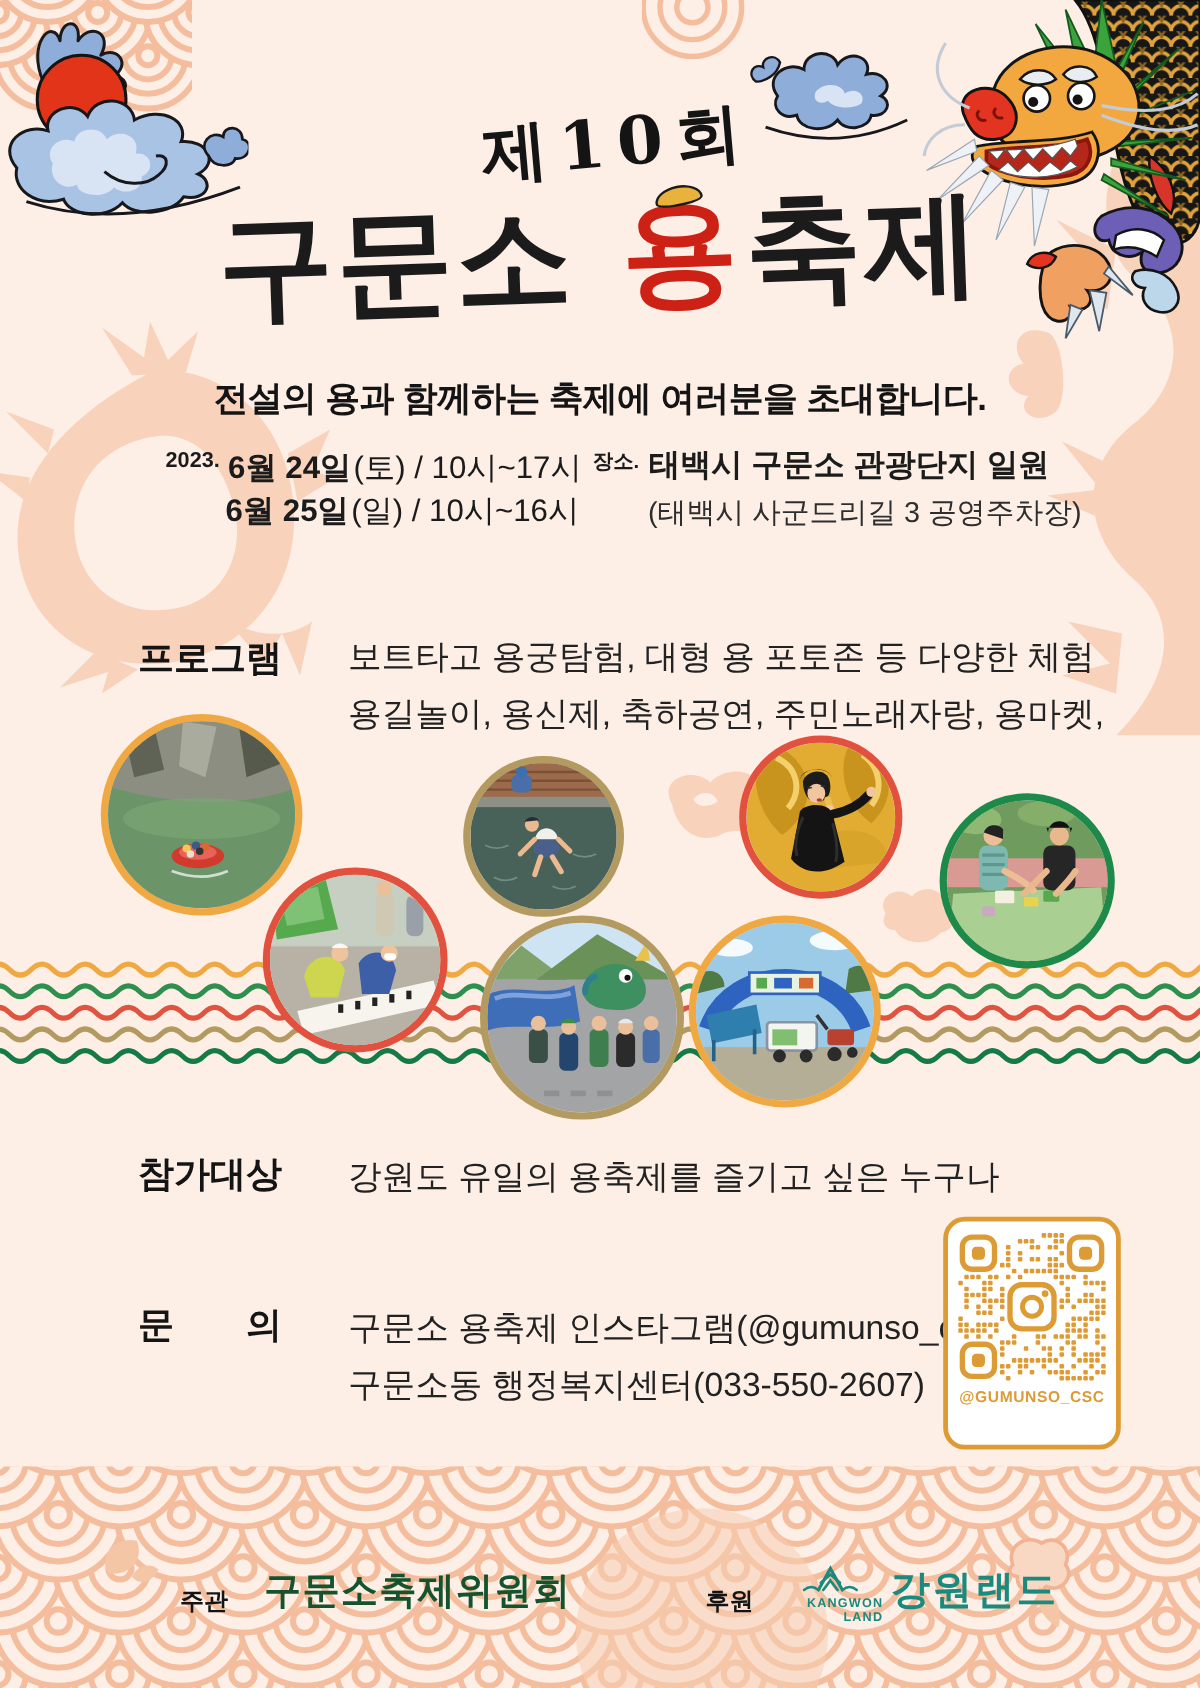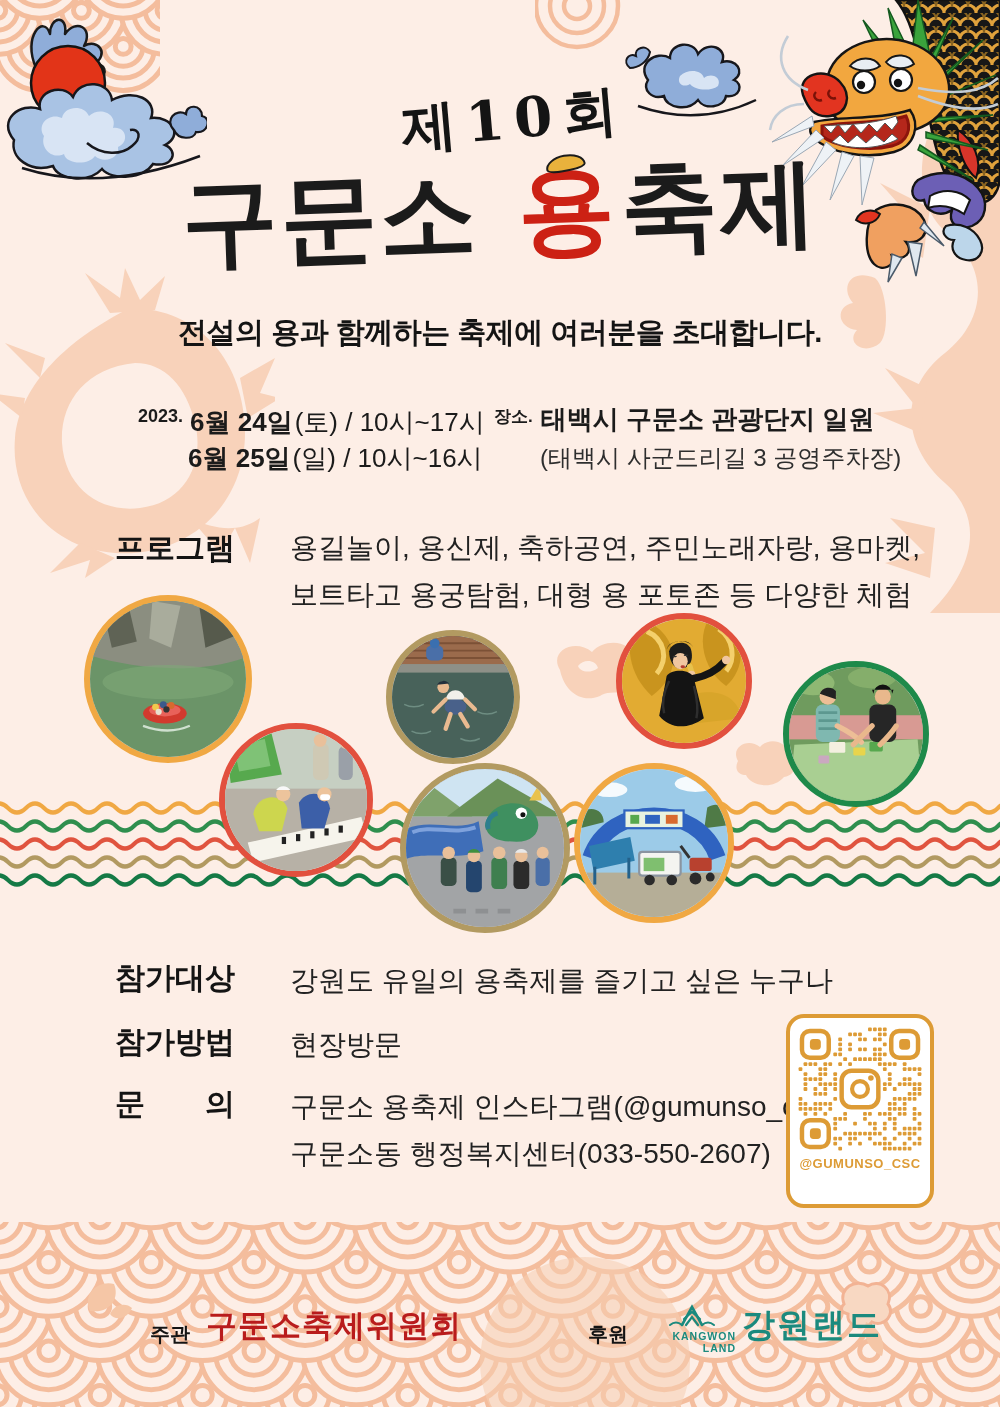--- a/index.html
+++ b/index.html
@@ -32,21 +32,21 @@
   .title-main{font-family:"DejaVu Serif","Liberation Serif",serif;font-size:97px;font-weight:900;
     color:#1b1b1b;letter-spacing:2px;line-height:1.25;}
   .title-accent{position:relative;color:#cc2114;padding:0 4px;}
   .title-accent::after{content:"";position:absolute;left:50%;top:2px;transform:translateX(-50%) rotate(-9deg);
     width:36px;height:13px;background:#e9b23c;border:2.5px solid #1b1b1b;
     border-radius:50% 50% 40% 40% / 70% 70% 30% 30%;}
   .subtitle{left:0;top:313px;width:1000px;text-align:center;font-size:29px;font-weight:700;
     color:#141414;letter-spacing:-0.5px;z-index:4}
 
   
-  .schedule{left:138px;top:398px;width:760px;display:flex;align-items:center;z-index:4}
+  .schedule{left:138px;top:365px;width:760px;display:flex;align-items:flex-end;z-index:4}
   .sched-left{width:330px;}
   .date-line{font-size:26px;color:#1b1b1b;line-height:36px;white-space:nowrap}
   .date-line .year{font-size:18px;font-weight:800;vertical-align:9px;margin-right:7px;}
   .date-line.second{margin-left:50px;}
   .d-bold{font-weight:800;}
   .d-rest{font-weight:400;margin-left:2px;}
   .sched-divider{width:2px;height:70px;background:#2a2a2a;margin:2px 18px 0 0;}
   .sched-right{padding-left:8px;}
   .place-line{white-space:nowrap;line-height:34px;}
   .place-label{font-size:17px;font-weight:800;color:#1b1b1b;vertical-align:6px;margin-right:8px;}
@@ -80,21 +80,21 @@
   
   .qr-card{left:786px;top:1014px;width:148px;height:194px;background:#fff;border:4px solid #dd9b35;
     border-radius:18px;box-sizing:border-box;z-index:4;display:flex;flex-direction:column;
     align-items:center;justify-content:flex-start;padding-top:9px;}
   .qr-handle{margin-top:5px;font-size:13px;font-weight:700;color:#dd9b35;letter-spacing:0.5px;}
 
   
   .footer{left:0;top:1295px;width:944px;height:70px;z-index:4}
   .org-label,.spon-label{position:absolute;font-size:20px;font-weight:800;color:#141414;}
   .org-label{left:150px;top:26px}
-  .organizer{position:absolute;left:206px;top:10px;font-size:31px;font-weight:800;color:#b91c1c;letter-spacing:1px;}
+  .organizer{position:absolute;left:220px;top:10px;font-size:31px;font-weight:800;color:#14532d;letter-spacing:1px;}
   .spon-label{left:588px;top:26px}
   .kw-logo{position:absolute;left:648px;top:8px;width:88px;text-align:right;}
   .kw-logo-text{font-size:10.5px;font-weight:700;letter-spacing:1px;margin-top:1px;}
   .sponsor-name{position:absolute;left:742px;top:8px;font-size:33px;font-weight:800;letter-spacing:2px;}
 </style>
 </head>
 <body>
 
 <div class="poster">
 
@@ -585,22 +585,22 @@
       <div class="place-line">
         <span class="place-label">장소.</span><span class="place">태백시 구문소 관광단지 일원</span>
       </div>
       <div class="place-detail">(태백시 사군드리길 3 공영주차장)</div>
     </div>
   </div>
 
   <div class="abs program">
     <div class="sec-label">프로그램</div>
     <div class="sec-text">
+      <div>보트타고 용궁탐험, 대형 용 포토존 등 다양한 체험</div>
       <div>용길놀이, 용신제, 축하공연, 주민노래자랑, 용마켓,</div>
-      <div>보트타고 용궁탐험, 대형 용 포토존 등 다양한 체험</div>
     </div>
   </div>
 
   <svg id="waves" class="abs decor" viewBox="0 0 1000 100">
       <path d="M-10 12 q 9 -9 18 0 q 9 9 18 0 q 9 -9 18 0 q 9 9 18 0 q 9 -9 18 0 q 9 9 18 0 q 9 -9 18 0 q 9 9 18 0 q 9 -9 18 0 q 9 9 18 0 q 9 -9 18 0 q 9 9 18 0 q 9 -9 18 0 q 9 9 18 0 q 9 -9 18 0 q 9 9 18 0 q 9 -9 18 0 q 9 9 18 0 q 9 -9 18 0 q 9 9 18 0 q 9 -9 18 0 q 9 9 18 0 q 9 -9 18 0 q 9 9 18 0 q 9 -9 18 0 q 9 9 18 0 q 9 -9 18 0 q 9 9 18 0 q 9 -9 18 0 q 9 9 18 0 q 9 -9 18 0 q 9 9 18 0 q 9 -9 18 0 q 9 9 18 0 q 9 -9 18 0 q 9 9 18 0 q 9 -9 18 0 q 9 9 18 0 q 9 -9 18 0 q 9 9 18 0 q 9 -9 18 0 q 9 9 18 0 q 9 -9 18 0 q 9 9 18 0 q 9 -9 18 0 q 9 9 18 0 q 9 -9 18 0 q 9 9 18 0 q 9 -9 18 0 q 9 9 18 0 q 9 -9 18 0 q 9 9 18 0 q 9 -9 18 0 q 9 9 18 0 q 9 -9 18 0 q 9 9 18 0 q 9 -9 18 0 q 9 9 18 0" fill="none" stroke="#f0a843" stroke-width="4.2" stroke-linecap="round"></path>
       <path d="M-10 30 q 9 -9 18 0 q 9 9 18 0 q 9 -9 18 0 q 9 9 18 0 q 9 -9 18 0 q 9 9 18 0 q 9 -9 18 0 q 9 9 18 0 q 9 -9 18 0 q 9 9 18 0 q 9 -9 18 0 q 9 9 18 0 q 9 -9 18 0 q 9 9 18 0 q 9 -9 18 0 q 9 9 18 0 q 9 -9 18 0 q 9 9 18 0 q 9 -9 18 0 q 9 9 18 0 q 9 -9 18 0 q 9 9 18 0 q 9 -9 18 0 q 9 9 18 0 q 9 -9 18 0 q 9 9 18 0 q 9 -9 18 0 q 9 9 18 0 q 9 -9 18 0 q 9 9 18 0 q 9 -9 18 0 q 9 9 18 0 q 9 -9 18 0 q 9 9 18 0 q 9 -9 18 0 q 9 9 18 0 q 9 -9 18 0 q 9 9 18 0 q 9 -9 18 0 q 9 9 18 0 q 9 -9 18 0 q 9 9 18 0 q 9 -9 18 0 q 9 9 18 0 q 9 -9 18 0 q 9 9 18 0 q 9 -9 18 0 q 9 9 18 0 q 9 -9 18 0 q 9 9 18 0 q 9 -9 18 0 q 9 9 18 0 q 9 -9 18 0 q 9 9 18 0 q 9 -9 18 0 q 9 9 18 0 q 9 -9 18 0 q 9 9 18 0" fill="none" stroke="#2f8f4e" stroke-width="4.2" stroke-linecap="round"></path>
       <path d="M-10 48 q 9 -9 18 0 q 9 9 18 0 q 9 -9 18 0 q 9 9 18 0 q 9 -9 18 0 q 9 9 18 0 q 9 -9 18 0 q 9 9 18 0 q 9 -9 18 0 q 9 9 18 0 q 9 -9 18 0 q 9 9 18 0 q 9 -9 18 0 q 9 9 18 0 q 9 -9 18 0 q 9 9 18 0 q 9 -9 18 0 q 9 9 18 0 q 9 -9 18 0 q 9 9 18 0 q 9 -9 18 0 q 9 9 18 0 q 9 -9 18 0 q 9 9 18 0 q 9 -9 18 0 q 9 9 18 0 q 9 -9 18 0 q 9 9 18 0 q 9 -9 18 0 q 9 9 18 0 q 9 -9 18 0 q 9 9 18 0 q 9 -9 18 0 q 9 9 18 0 q 9 -9 18 0 q 9 9 18 0 q 9 -9 18 0 q 9 9 18 0 q 9 -9 18 0 q 9 9 18 0 q 9 -9 18 0 q 9 9 18 0 q 9 -9 18 0 q 9 9 18 0 q 9 -9 18 0 q 9 9 18 0 q 9 -9 18 0 q 9 9 18 0 q 9 -9 18 0 q 9 9 18 0 q 9 -9 18 0 q 9 9 18 0 q 9 -9 18 0 q 9 9 18 0 q 9 -9 18 0 q 9 9 18 0 q 9 -9 18 0 q 9 9 18 0" fill="none" stroke="#e0543f" stroke-width="4.2" stroke-linecap="round"></path>
       <path d="M-10 66 q 9 -9 18 0 q 9 9 18 0 q 9 -9 18 0 q 9 9 18 0 q 9 -9 18 0 q 9 9 18 0 q 9 -9 18 0 q 9 9 18 0 q 9 -9 18 0 q 9 9 18 0 q 9 -9 18 0 q 9 9 18 0 q 9 -9 18 0 q 9 9 18 0 q 9 -9 18 0 q 9 9 18 0 q 9 -9 18 0 q 9 9 18 0 q 9 -9 18 0 q 9 9 18 0 q 9 -9 18 0 q 9 9 18 0 q 9 -9 18 0 q 9 9 18 0 q 9 -9 18 0 q 9 9 18 0 q 9 -9 18 0 q 9 9 18 0 q 9 -9 18 0 q 9 9 18 0 q 9 -9 18 0 q 9 9 18 0 q 9 -9 18 0 q 9 9 18 0 q 9 -9 18 0 q 9 9 18 0 q 9 -9 18 0 q 9 9 18 0 q 9 -9 18 0 q 9 9 18 0 q 9 -9 18 0 q 9 9 18 0 q 9 -9 18 0 q 9 9 18 0 q 9 -9 18 0 q 9 9 18 0 q 9 -9 18 0 q 9 9 18 0 q 9 -9 18 0 q 9 9 18 0 q 9 -9 18 0 q 9 9 18 0 q 9 -9 18 0 q 9 9 18 0 q 9 -9 18 0 q 9 9 18 0 q 9 -9 18 0 q 9 9 18 0" fill="none" stroke="#b29a61" stroke-width="4.2" stroke-linecap="round"></path>
       <path d="M-10 84 q 9 -9 18 0 q 9 9 18 0 q 9 -9 18 0 q 9 9 18 0 q 9 -9 18 0 q 9 9 18 0 q 9 -9 18 0 q 9 9 18 0 q 9 -9 18 0 q 9 9 18 0 q 9 -9 18 0 q 9 9 18 0 q 9 -9 18 0 q 9 9 18 0 q 9 -9 18 0 q 9 9 18 0 q 9 -9 18 0 q 9 9 18 0 q 9 -9 18 0 q 9 9 18 0 q 9 -9 18 0 q 9 9 18 0 q 9 -9 18 0 q 9 9 18 0 q 9 -9 18 0 q 9 9 18 0 q 9 -9 18 0 q 9 9 18 0 q 9 -9 18 0 q 9 9 18 0 q 9 -9 18 0 q 9 9 18 0 q 9 -9 18 0 q 9 9 18 0 q 9 -9 18 0 q 9 9 18 0 q 9 -9 18 0 q 9 9 18 0 q 9 -9 18 0 q 9 9 18 0 q 9 -9 18 0 q 9 9 18 0 q 9 -9 18 0 q 9 9 18 0 q 9 -9 18 0 q 9 9 18 0 q 9 -9 18 0 q 9 9 18 0 q 9 -9 18 0 q 9 9 18 0 q 9 -9 18 0 q 9 9 18 0 q 9 -9 18 0 q 9 9 18 0 q 9 -9 18 0 q 9 9 18 0 q 9 -9 18 0 q 9 9 18 0" fill="none" stroke="#157a46" stroke-width="4.2" stroke-linecap="round"></path>
     </svg>
@@ -764,24 +764,20 @@
       <rect x="60" y="28" width="20" height="28" rx="5" fill="#262626"></rect>
       <circle cx="70" cy="22" r="6" fill="#e9b88c"></circle>
       <path d="M63,20 a7,7 0 0 1 14,0 L78,17 L62,17 Z" fill="#111"></path>
       <path d="M62,44 C56,50 52,54 48,58 M80,44 C76,50 72,54 68,58" stroke="#e9b88c" stroke-width="4" stroke-linecap="round" fill="none"></path>
     </svg>
   </div>
 
   <div id="row-target" class="abs info-row">
     <div class="sec-label">참가대상</div>
     <div class="sec-text">강원도 유일의 용축제를 즐기고 싶은 누구나</div>
-  </div>
-  <div id="row-method" class="abs info-row">
-    <div class="sec-label">참가방법</div>
-    <div class="sec-text">현장방문</div>
   </div>
   <div id="row-contact" class="abs info-row">
     <div class="sec-label">문　　의</div>
     <div class="sec-text">
       <div>구문소 용축제 인스타그램(@gumunso_csc)</div>
       <div>구문소동 행정복지센터(033-550-2607)</div>
     </div>
   </div>
 
   <div class="abs qr-card" id="qr-card" style="border-color: rgb(221, 155, 53);">

